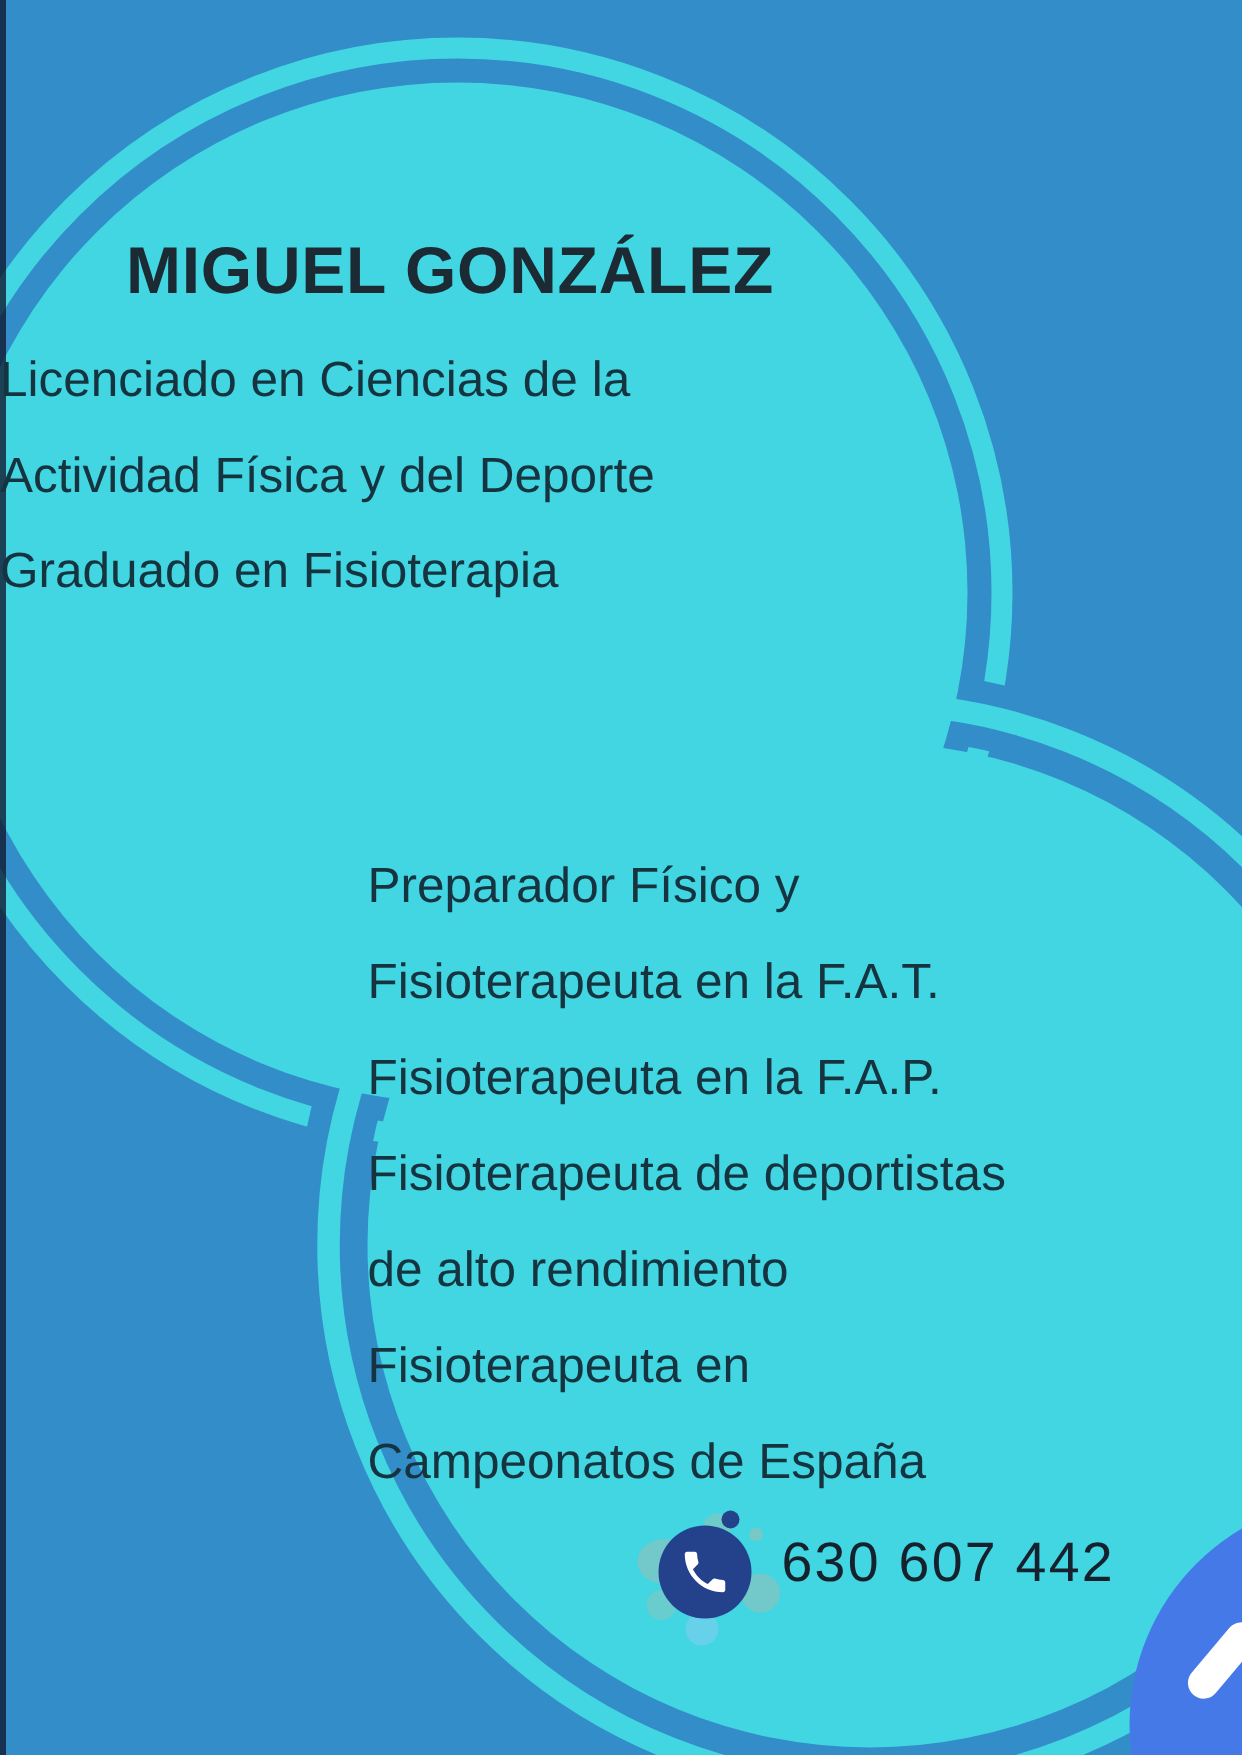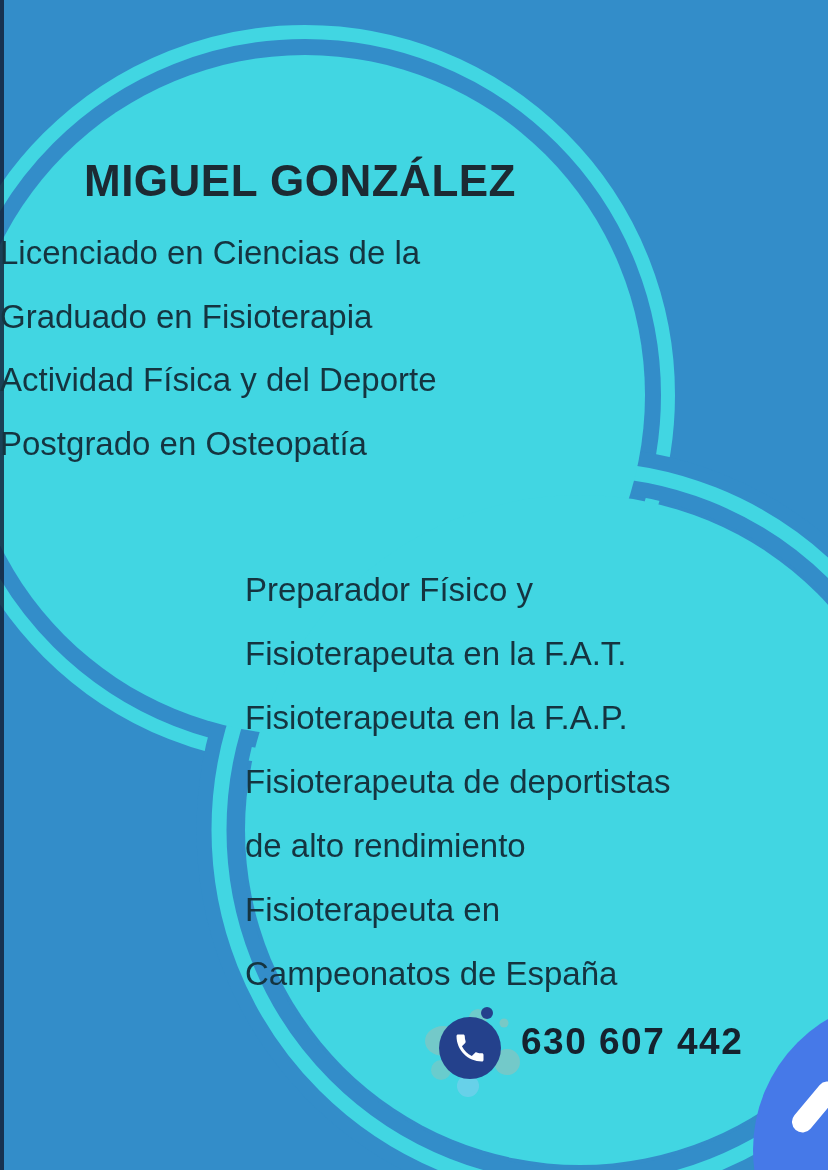--- a/index.html
+++ b/index.html
@@ -15,21 +15,21 @@
   .stage{position:relative;width:828px;height:1170px;overflow:hidden;}
   .stage svg{position:absolute;left:0;top:0;}
   .person-name{
     position:absolute;left:0;top:156px;width:600px;text-align:center;
     font-size:44px;font-weight:bold;letter-spacing:.5px;color:var(--title-text);
   }
   .cred-block{position:absolute;color:var(--body-text);font-size:33px;}
   .cred-top{left:0;top:221px;width:600px;line-height:63.5px;}
   .cred-bottom{left:245px;top:558px;width:612px;line-height:64px;}
   .phone-number{
-    position:absolute;left:521px;top:1021px;font-size:37px;font-weight:bold;
+    position:absolute;left:521px;top:1021px;font-size:37px;font-weight:normal;
     letter-spacing:1.5px;color:var(--phone-number-text);
   }
 </style>
 </head>
 <body>
 
 <div class="stage">
 
   <svg width="828" height="1170" viewBox="0 0 828 1170">
 
@@ -62,23 +62,22 @@
     <g>
       <circle cx="905" cy="1150" r="152" style="fill:var(--fab-background)"></circle>
       <rect x="-30" y="-10.5" width="60" height="21" rx="10.5" transform="translate(815,1107) rotate(-50)" style="fill:var(--fab-glyph)"></rect>
     </g>
   </svg>
 
   <div class="person-name">MIGUEL GONZÁLEZ</div>
 
   <div class="cred-block cred-top">
     <div>Licenciado en Ciencias de la</div>
+    <div>Actividad Física y del Deporte</div>
     <div>Graduado en Fisioterapia</div>
-    <div>Actividad Física y del Deporte</div>
-    <div>Postgrado en Osteopatía</div>
   </div>
 
   <div class="cred-block cred-bottom">
     <div>Preparador Físico y</div>
     <div>Fisioterapeuta en la F.A.T.</div>
     <div>Fisioterapeuta en la F.A.P.</div>
     <div>Fisioterapeuta de deportistas</div>
     <div>de alto rendimiento</div>
     <div>Fisioterapeuta en</div>
     <div>Campeonatos de España</div>

